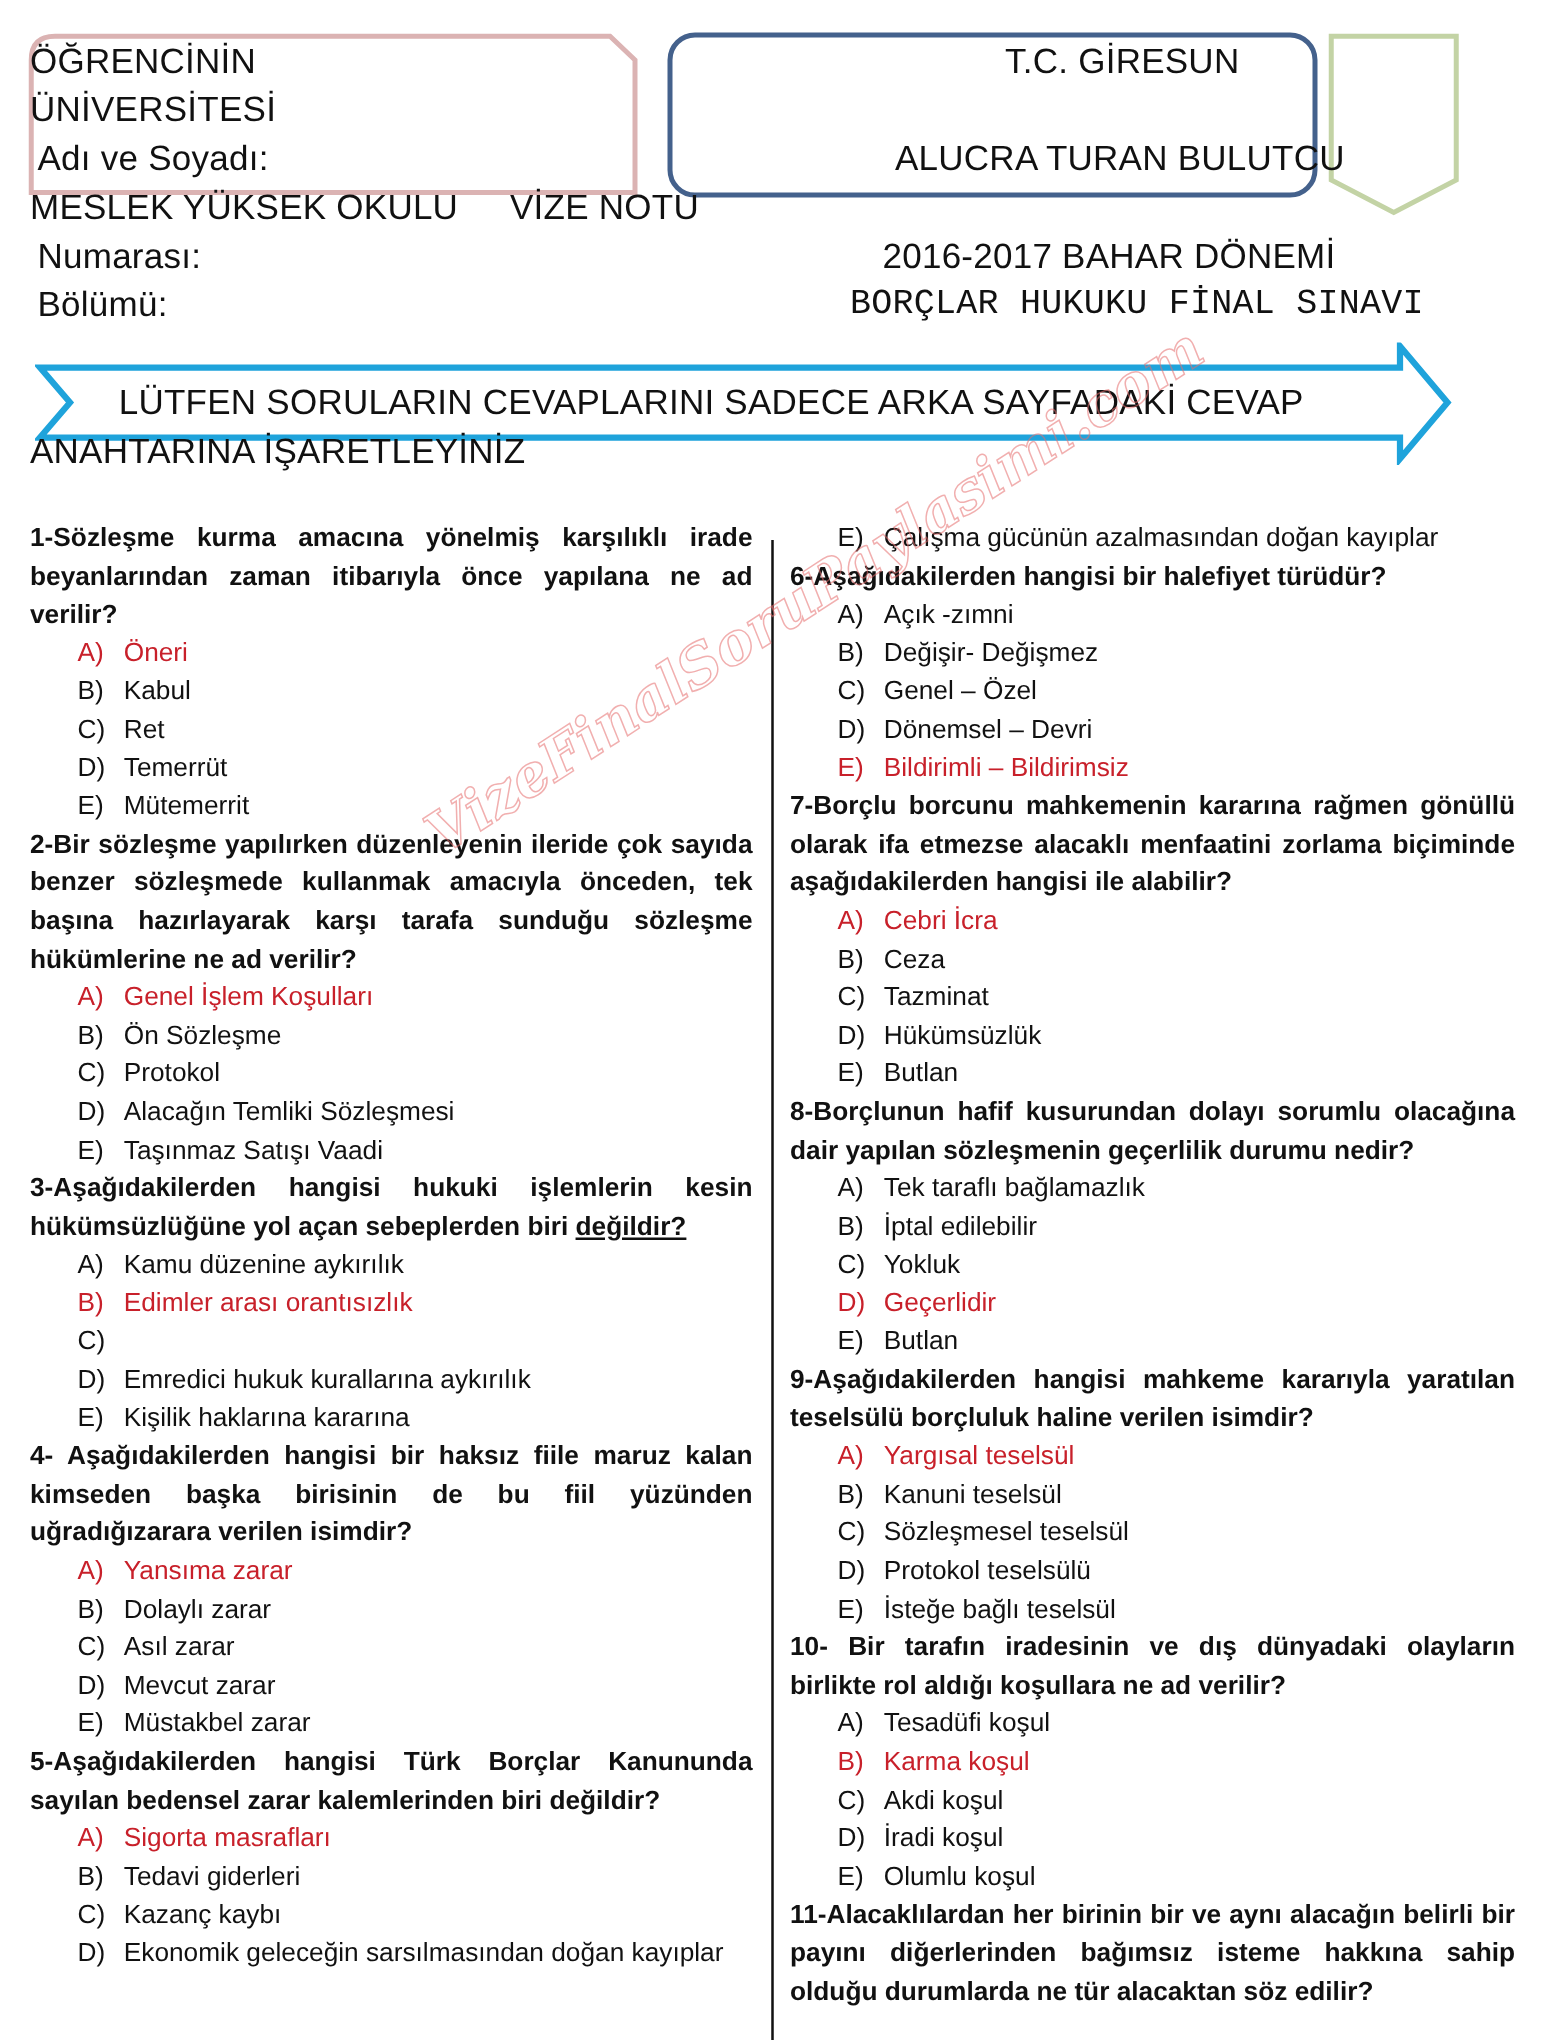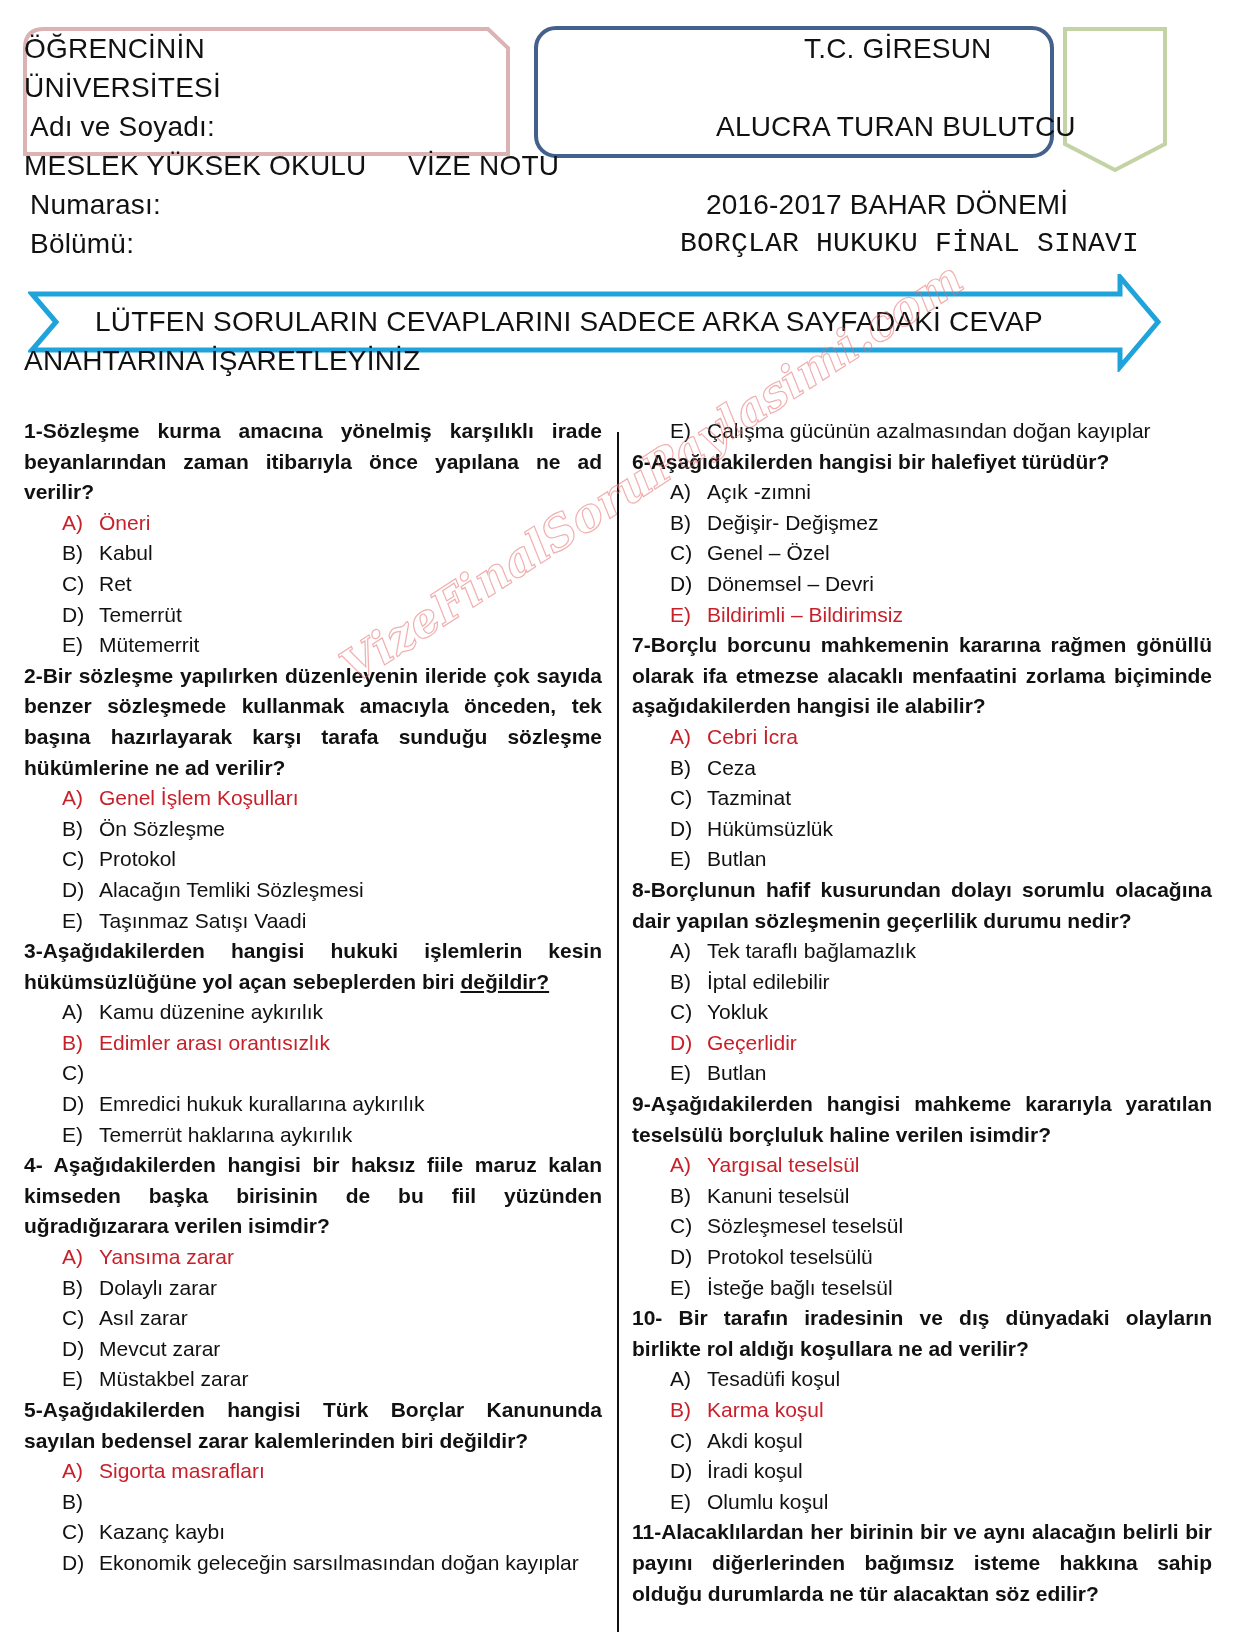--- a/index.html
+++ b/index.html
@@ -120,21 +120,21 @@
       </div>
       <div class="opt">
         <span class="lt">C)</span>
       </div>
       <div class="opt">
         <span class="lt">D)</span>
         <span class="tx">Emredici hukuk kurallarına aykırılık</span>
       </div>
       <div class="opt">
         <span class="lt">E)</span>
-        <span class="tx">Temerrüt haklarına aykırılık</span>
+        <span class="tx">Kişilik haklarına kararına</span>
       </div>
     </div>
     <div>
       <div class="q" style="text-align: justify;"><span>4- Aşağıdakilerden hangisi bir haksız fiile maruz kalan kimseden başka birisinin de bu fiil yüzünden uğradığızarara verilen isimdir?</span></div>
       <div class="opt correct">
         <span class="lt">A)</span>
         <span class="tx">Yansıma zarar</span>
       </div>
       <div class="opt">
         <span class="lt">B)</span>
@@ -154,20 +154,21 @@
       </div>
     </div>
     <div>
       <div class="q" style="text-align: justify;"><span>5-Aşağıdakilerden hangisi Türk Borçlar Kanununda sayılan bedensel zarar kalemlerinden biri değildir?</span></div>
       <div class="opt correct">
         <span class="lt">A)</span>
         <span class="tx">Sigorta masrafları</span>
       </div>
       <div class="opt">
         <span class="lt">B)</span>
+        <span class="tx">Tedavi giderleri</span>
       </div>
       <div class="opt">
         <span class="lt">C)</span>
         <span class="tx">Kazanç kaybı</span>
       </div>
       <div class="opt">
         <span class="lt">D)</span>
         <span class="tx">Ekonomik geleceğin sarsılmasından doğan kayıplar</span>
       </div>
     </div>

